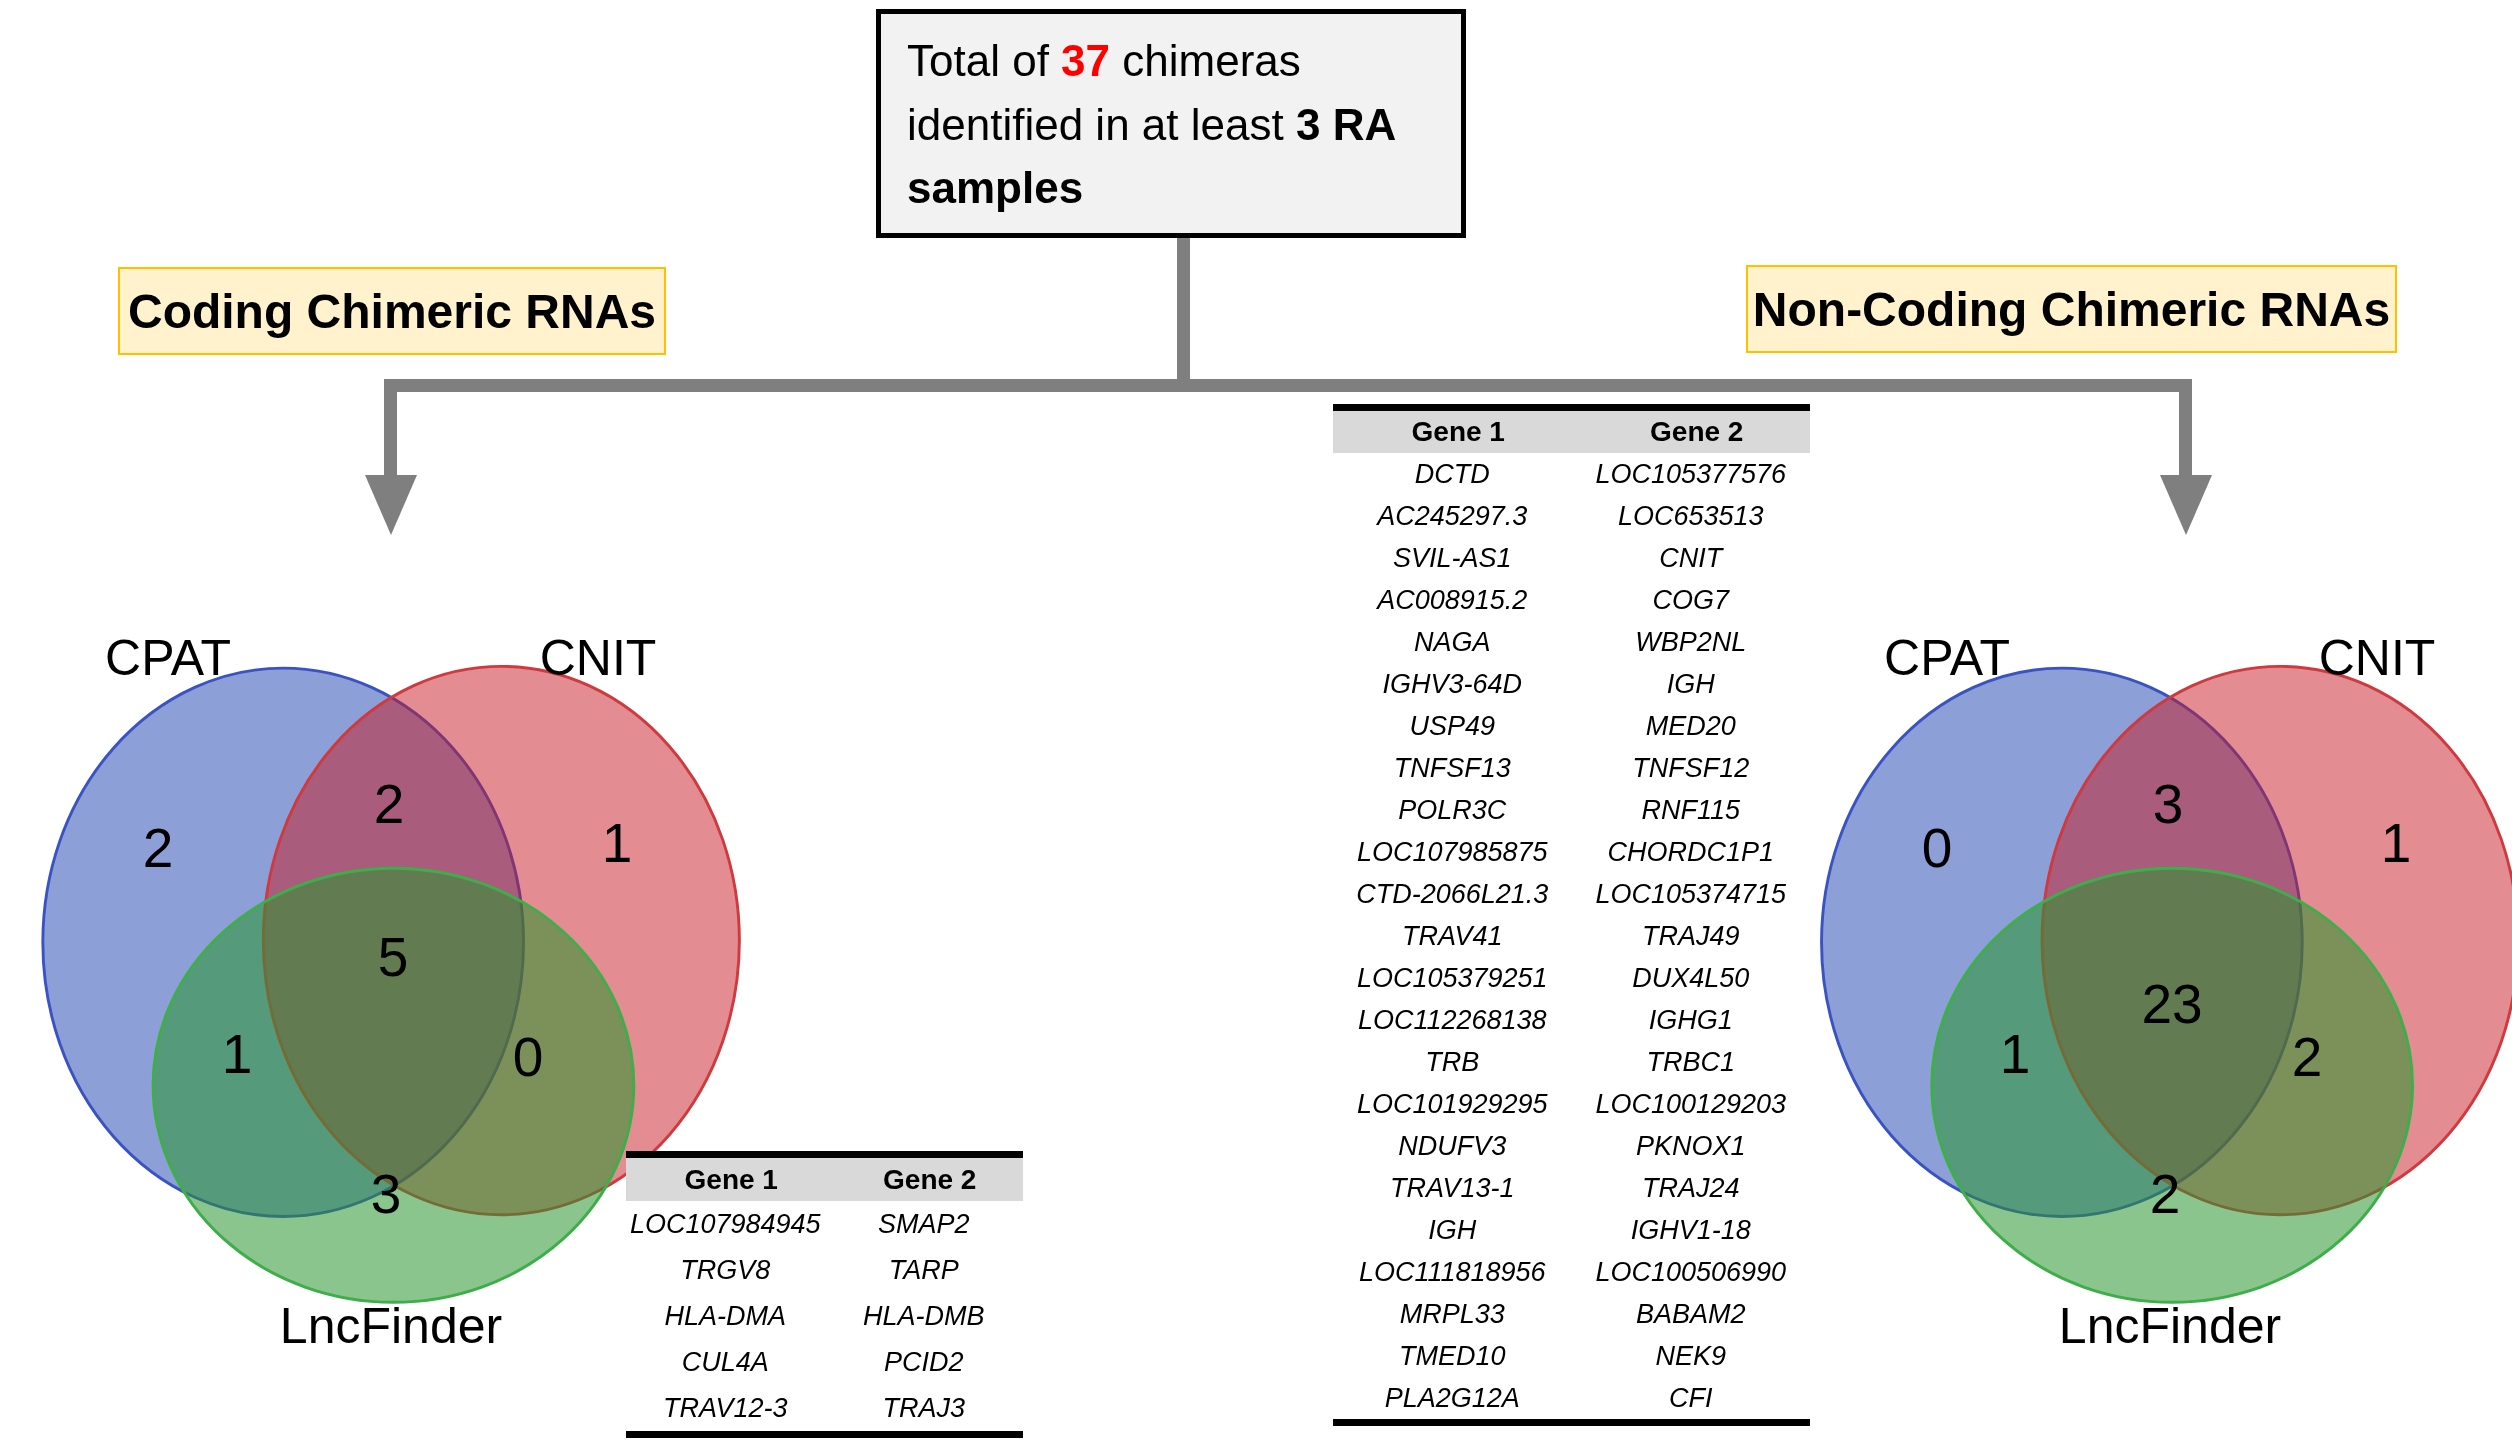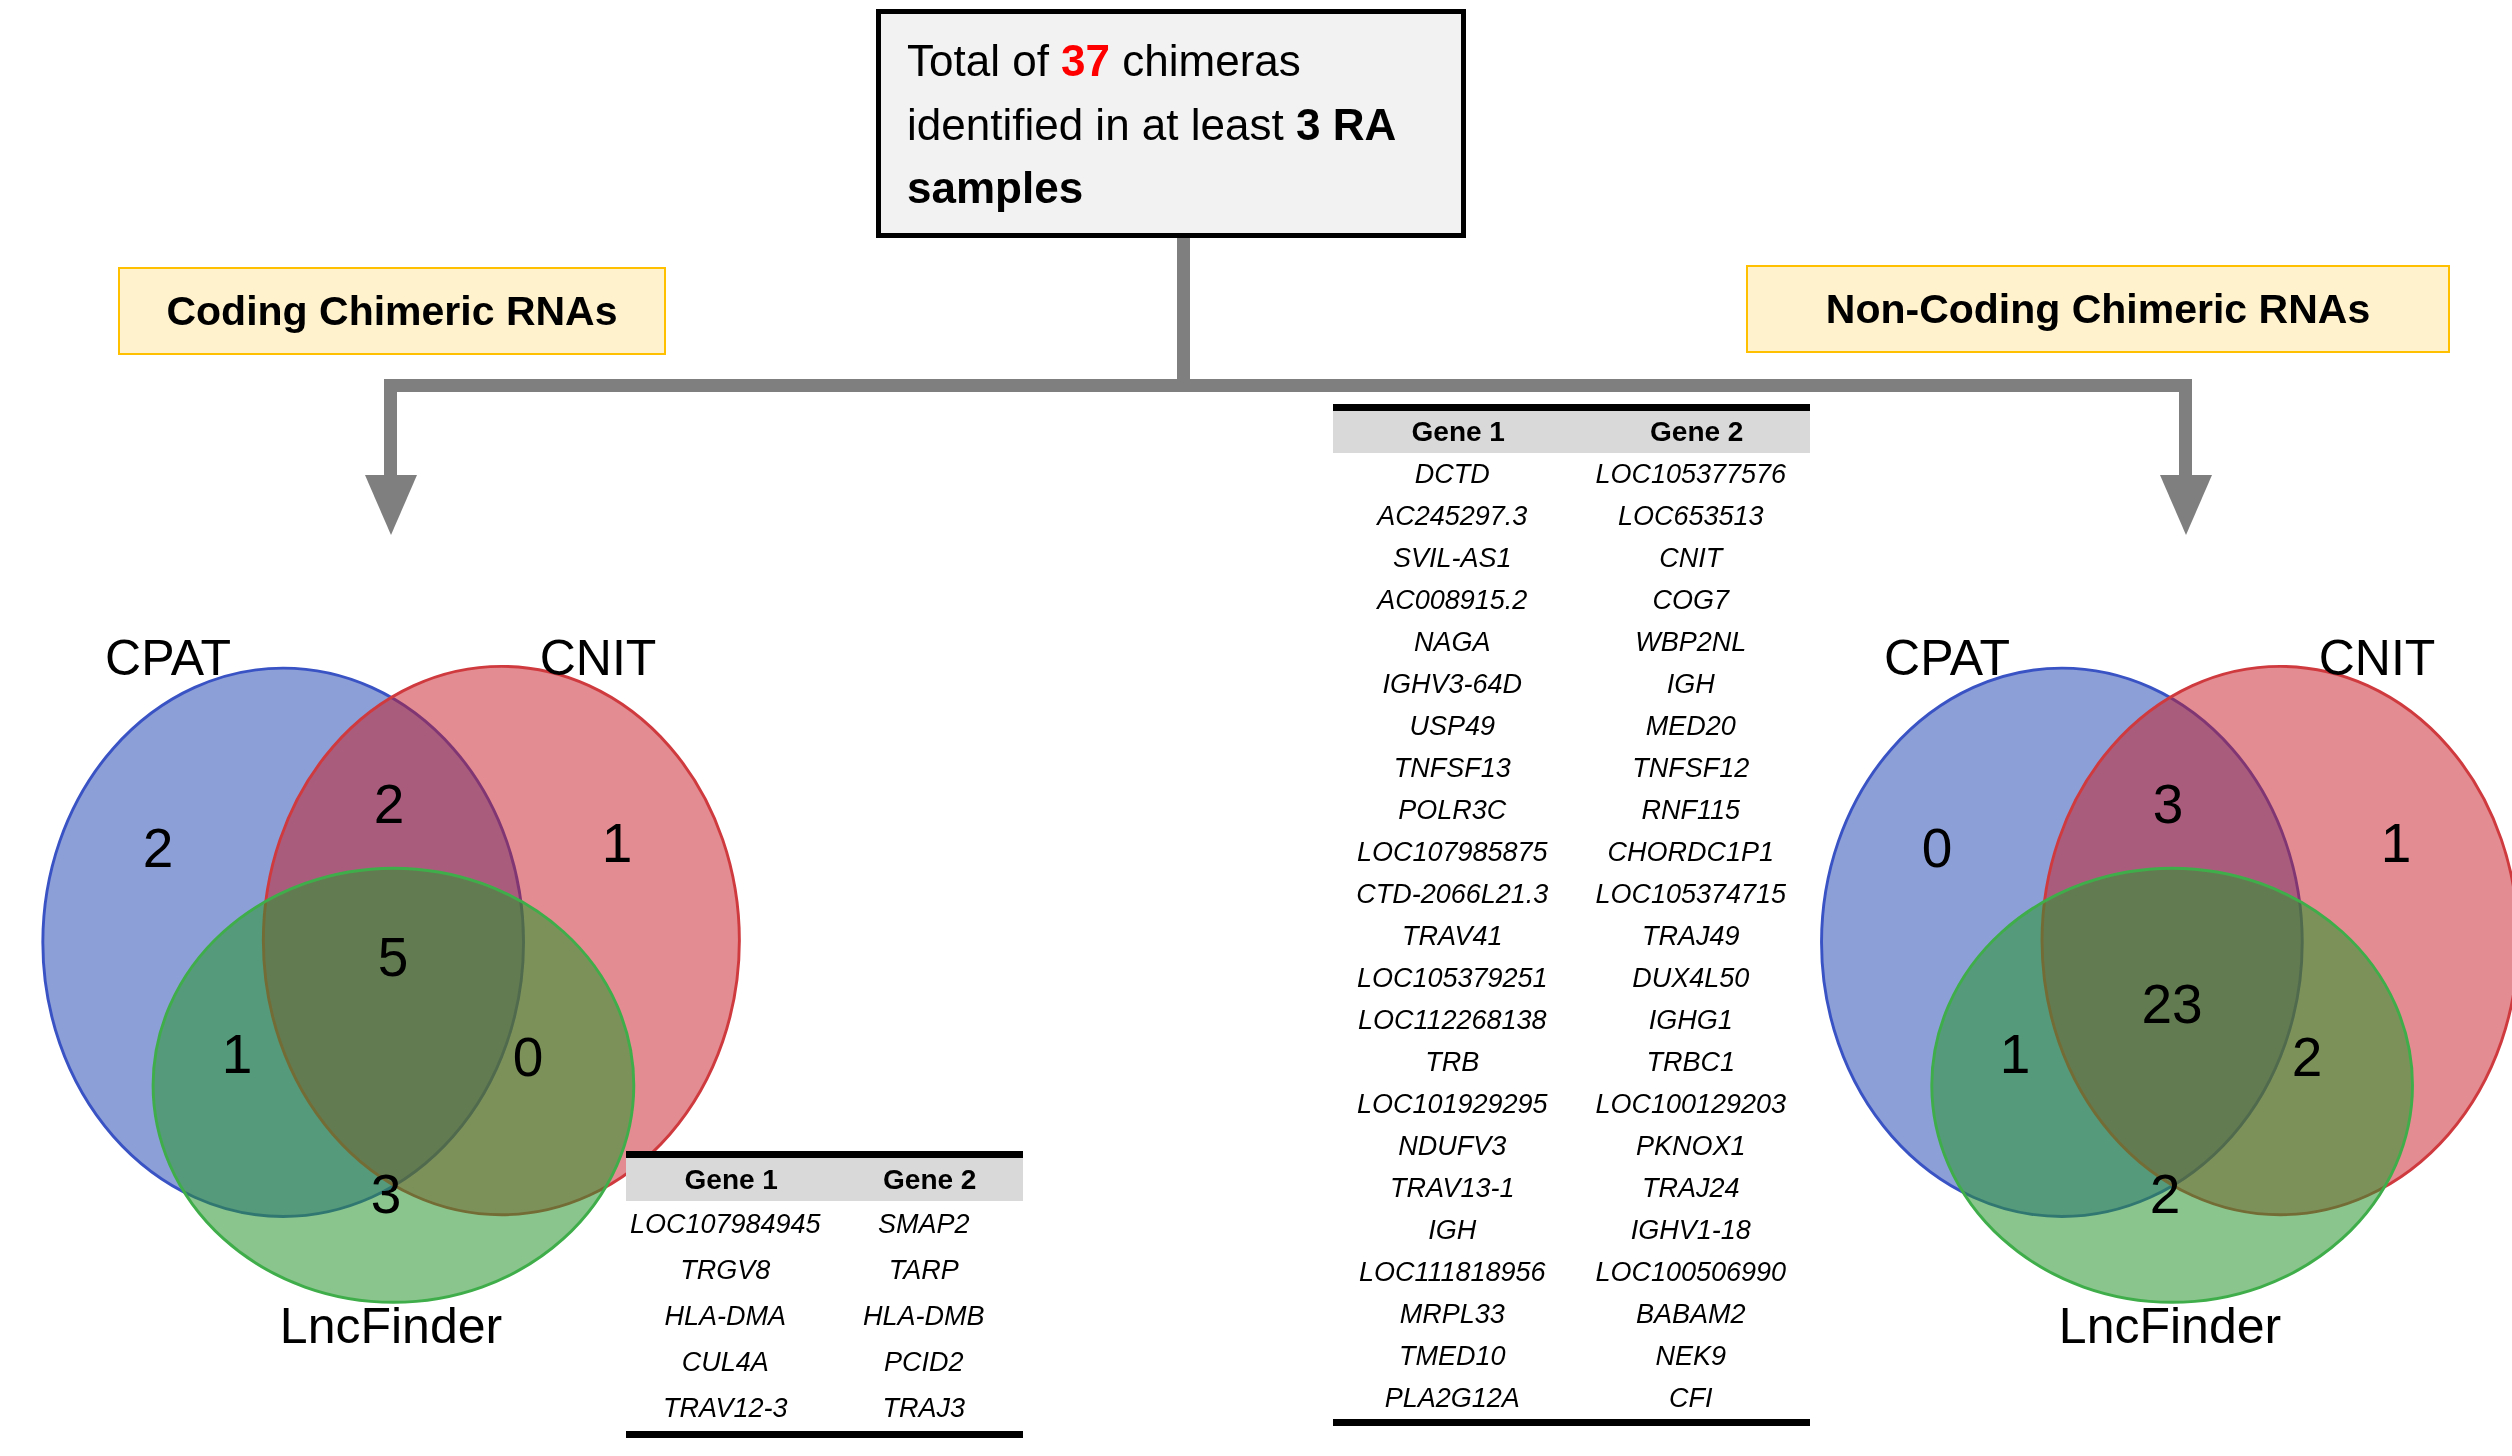--- a/index.html
+++ b/index.html
@@ -20,21 +20,21 @@
   .arrowhead{
     position:absolute; width:0; height:0;
     border-left:26px solid transparent; border-right:26px solid transparent;
     border-top:60px solid #7f7f7f;
   }
   
   .branch-label{
     position:absolute; box-sizing:border-box; height:88px;
     background:#fff2cc; border:2.9px solid #ffc000;
     display:flex; align-items:center; justify-content:center;
-    font-size:41px; font-weight:700; white-space:nowrap;
+    font-size:48px; font-weight:700; white-space:nowrap;
   }
   
   .venn-svg{position:absolute; left:0; top:0; pointer-events:none;}
   .vlabel{
     position:absolute; transform:translate(-50%,-50%);
     font-size:50px; font-weight:400; white-space:nowrap;
   }
   .vnum{
     position:absolute; transform:translate(-50%,-50%);
     font-size:55px; font-weight:400;
@@ -67,21 +67,21 @@
   <div class="arrowhead" style="left:342px; top:475px;"></div>
   <div class="arrowhead" style="left:2137px; top:475px;"></div>
 
   <div class="total-box">
     <span>Total of </span><span class="red-bold">37</span><span> chimeras identified in at least </span><span class="bold">3</span><span class="bold"> RA samples</span>
   </div>
 
   <div class="branch-label" style="left:95px; top:267px; width:548px;">
     <span>Coding Chimeric RNAs</span>
   </div>
-  <div class="branch-label" style="left:1723px; top:265px; width:704px;">
+  <div class="branch-label" style="left:1723px; top:265px; width:651px;">
     <span>Non-Coding Chimeric RNAs</span>
   </div>
 
   <svg class="venn-svg" width="2512" height="1457" viewBox="0 0 4306 2497">
 
     <g>
       <ellipse cx="446" cy="1615" rx="412" ry="470" fill="rgba(28,64,176,0.5)" stroke="#3a53c4" stroke-width="5"></ellipse>
       <ellipse cx="820" cy="1612" rx="408" ry="470" fill="rgba(200,25,35,0.5)" stroke="#cf3a3f" stroke-width="5"></ellipse>
       <ellipse cx="635" cy="1860" rx="412" ry="372" fill="rgba(40,150,45,0.55)" stroke="#3fae4a" stroke-width="5"></ellipse>
     </g>

